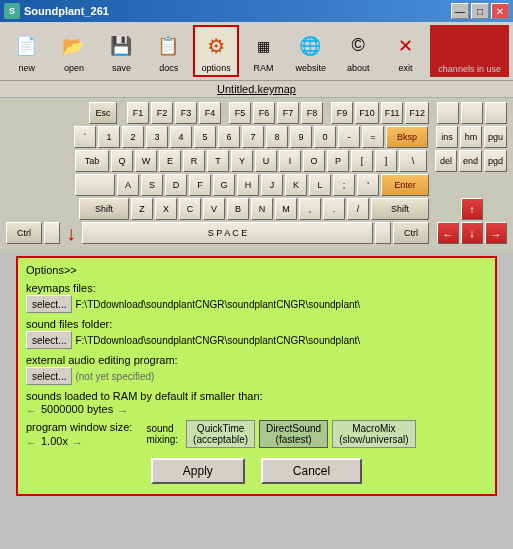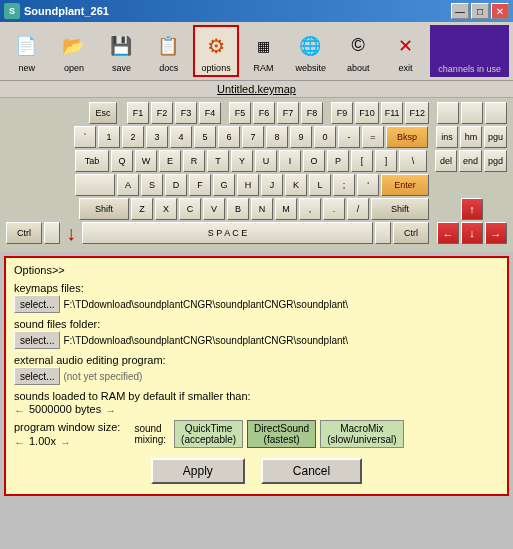--- a/index.html
+++ b/index.html
@@ -88,21 +88,21 @@
       display: flex;
       align-items: center;
       justify-content: center;
       font-size: 18px;
       margin-bottom: 1px;
     }
 
     
     .channel-display {
       margin-left: auto;
-      background: #4c1d95;
+      background: #b91c1c;
       width: 80px;
       height: 52px;
       display: flex;
       align-items: flex-end;
       justify-content: center;
       padding-bottom: 3px;
       color: #ccc;
       font-size: 9px;
     }
 
@@ -149,23 +149,23 @@
       display: flex;
       flex-direction: column;
       align-items: center;
       color: #cc0000;
       font-size: 18px;
       margin: 0 4px;
     }
 
     
     .options-panel {
-      background: #fef9c3;
+      background: #bef264;
       border: 2px solid #cc0000;
-      margin: 4px 4px;
+      margin: 4px 16px;
       padding: 6px 8px;
     }
     .options-title {
       font-size: 11px;
       font-weight: normal;
       margin-bottom: 6px;
       color: #000;
     }
     .option-row {
       margin-bottom: 5px;

